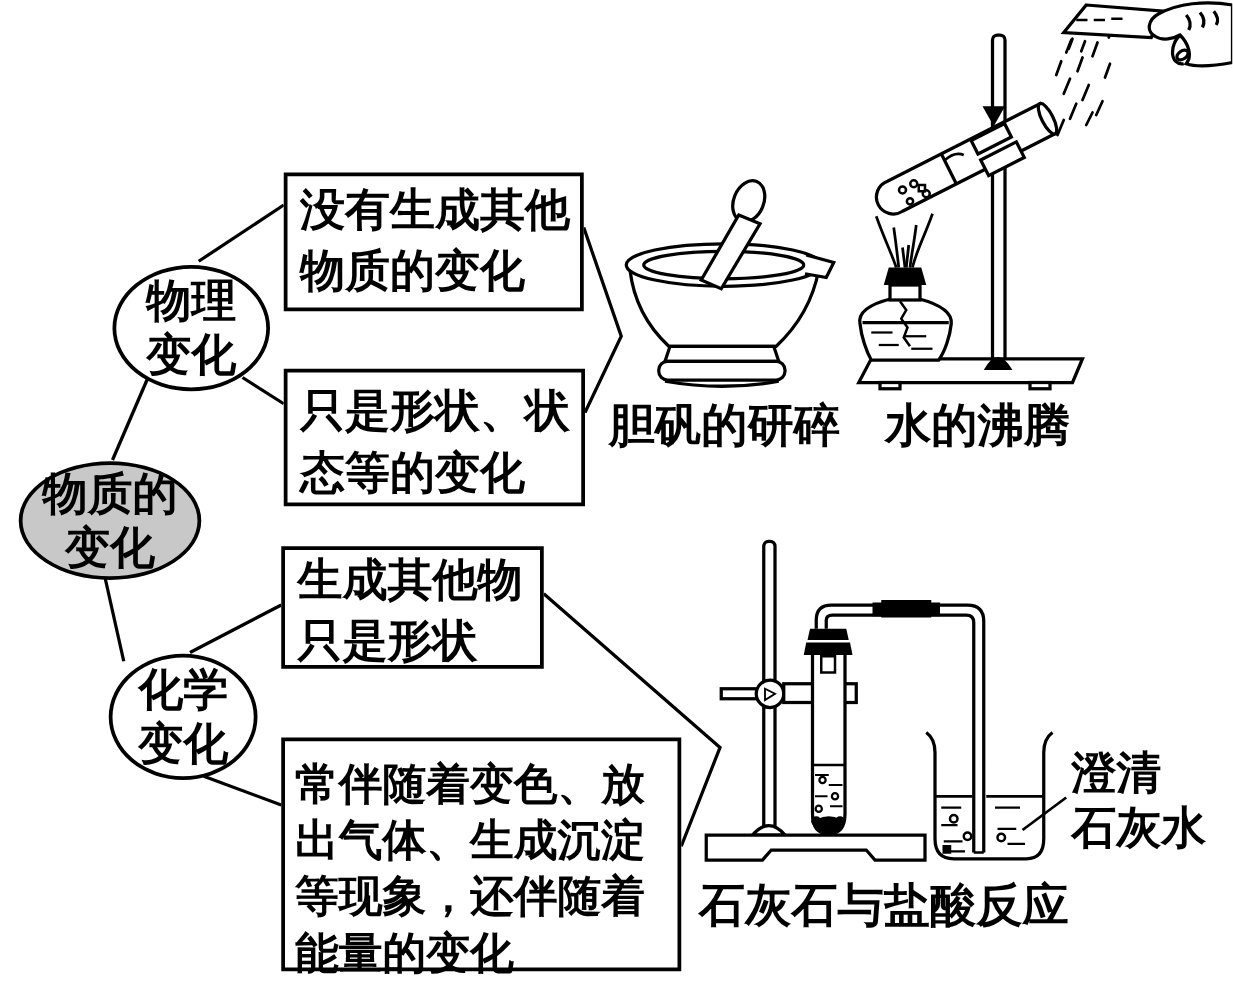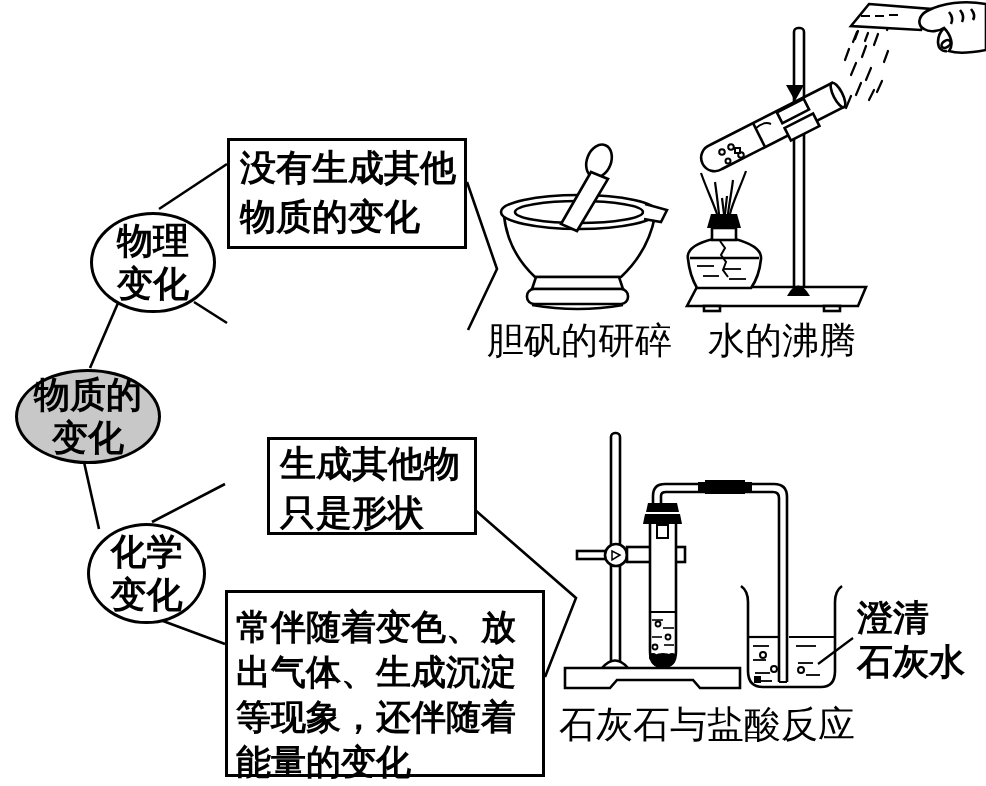--- a/index.html
+++ b/index.html
@@ -8,21 +8,21 @@
   .stage svg{position:absolute;left:0;top:0;}
   .node-box{box-sizing:border-box;position:absolute;border:3px solid #000;background:#fff;
             font-size:36px;font-weight:bold;line-height:50px;padding:3px 0 0 10px;
             white-space:nowrap;z-index:2;}
   .node-box.small{line-height:49px;}
   .node-box.feature-chem{line-height:45px;font-size:35px;padding:12px 0 0 8px;}
   .ellipse{box-sizing:border-box;position:absolute;border:3px solid #000;border-radius:50%;
            background:#fff;display:flex;flex-direction:column;align-items:center;
            justify-content:center;font-size:36px;font-weight:bold;line-height:43px;
            text-align:center;z-index:2;}
-  .caption{position:absolute;font-size:37px;font-weight:normal;white-space:nowrap;z-index:2;}
+  .caption{position:absolute;font-size:37px;font-weight:bold;white-space:nowrap;z-index:2;}
   .annotation{position:absolute;font-size:36px;font-weight:bold;line-height:44px;
               white-space:nowrap;z-index:2;}
 </style>
 </head>
 <body>
 
 <div class="stage">
 
   <svg width="986" height="786" viewBox="0 0 986 786">
 
@@ -190,22 +190,26 @@
   <div class="ellipse" style="left:87px;top:523px;width:119px;height:101px;">
     <div>化学</div>
     <div>变化</div>
   </div>
 
   <div class="node-box small" style="left:227px;top:138px;width:240px;height:111px;">
     <div>没有生成其他</div>
     <div>物质的变化</div>
   </div>
 
-
-  <div class="node-box small" style="left:225px;top:437px;width:210px;height:98px;padding-top:0;margin-left:42px;">
+  <div class="node-box small" style="left:227px;top:295px;width:241px;height:110px;padding-top:7px;">
+    <div>只是形状、状</div>
+    <div>态等的变化</div>
+  </div>
+
+  <div class="node-box small" style="left:225px;top:437px;width:210px;height:98px;padding-top:0;">
     <div>生成其他物</div>
     <div>只是形状</div>
   </div>
 
   <div class="node-box feature-chem" style="left:225px;top:590px;width:320px;height:187px;">
     <div>常伴随着变色、放</div>
     <div>出气体、生成沉淀</div>
     <div>等现象，还伴随着</div>
     <div>能量的变化</div>
   </div>

